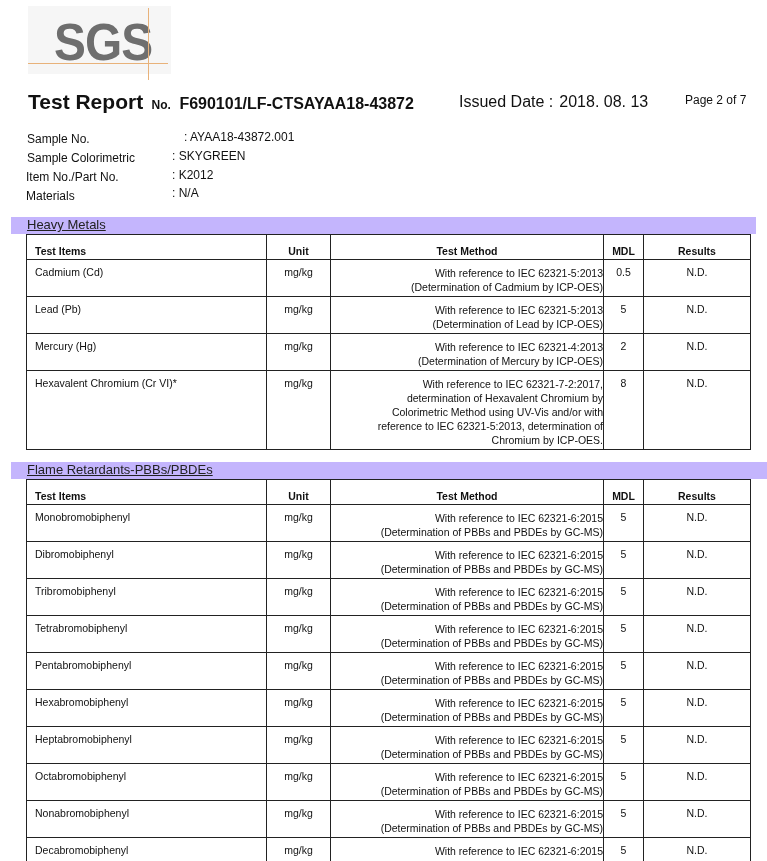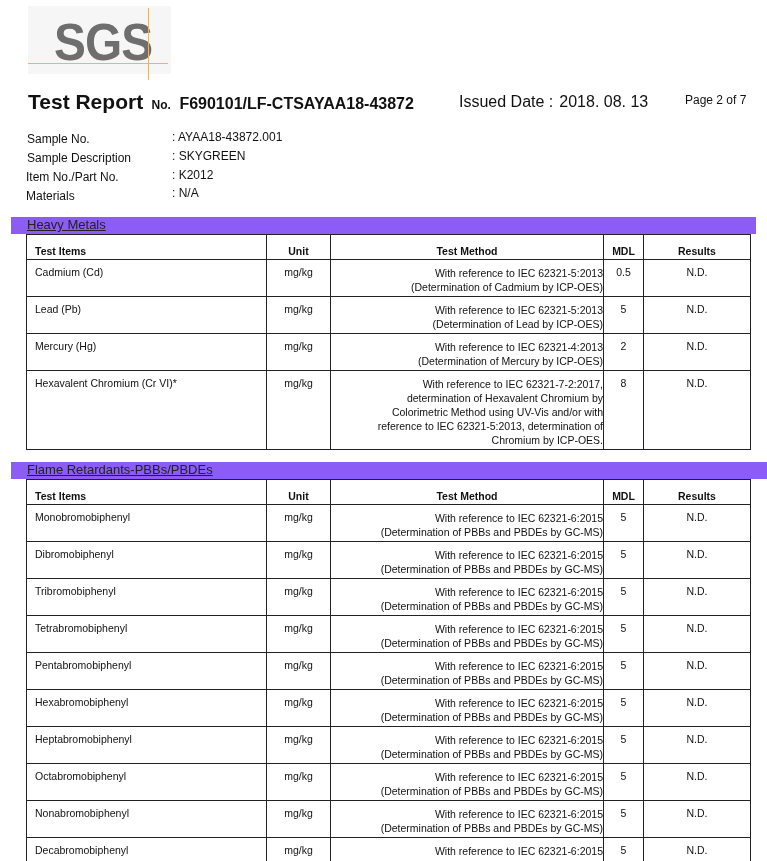--- a/index.html
+++ b/index.html
@@ -16,21 +16,21 @@
     .title-no { font-size: 12px; font-weight: bold; margin-left: 4px; }
     .title-num { font-size: 16px; font-weight: bold; margin-left: 4px; }
     .issued { position: absolute; left: 459px; top: 93px; font-size: 16px; }
     .issued-val { margin-left: 6px; }
     .page-no { position: absolute; left: 685px; top: 93px; font-size: 12px; }
 
     .info { position: absolute; left: 27px; font-size: 12px; }
     .info-label { position: absolute; left: 0; font-weight: normal; white-space: nowrap; }
     .info-value { position: absolute; left: 145px; white-space: nowrap; }
 
-    .section-bar { position: absolute; left: 11px; width: 745px; height: 17px; background: #8b5cf6; }
+    .section-bar { position: absolute; left: 11px; width: 745px; height: 17px; background: #c4b5fd; }
     .section-title { position: absolute; left: 16px; top: 0px; font-size: 13px; text-decoration: underline; color: #222; }
 
     table.results { position: absolute; left: 26px; width: 724px; border-collapse: collapse; font-size: 10.5px; table-layout: fixed; }
     table.results th, table.results td { border: 1.3px solid #222; vertical-align: top; padding: 0; }
     table.results th { font-weight: bold; height: 22px; vertical-align: bottom; padding-bottom: 2px; }
     table.results th.c-item { text-align: left; padding-left: 8px; }
     table.results td.c-item { text-align: left; padding-left: 8px; padding-top: 6px; }
     table.results td.c-unit, table.results td.c-mdl, table.results td.c-res { text-align: center; padding-top: 6px; }
     table.results td.c-method { text-align: right; padding-top: 6px; line-height: 14px; padding-bottom: 2px; }
     col.w-item { width: 240px; } col.w-unit { width: 64px; } col.w-method { width: 273px; }
@@ -52,22 +52,22 @@
   <span class="title-no">No.</span>
   <span class="title-num">F690101/LF-CTSAYAA18-43872</span>
 </div>
 <div class="issued">
   <span>Issued Date :</span><span class="issued-val">2018. 08. 13</span>
 </div>
 <div class="page-no">Page 2 of 7</div>
 
 <div class="info" style="top:132px;">
   <span class="info-label" style="top:0px;">Sample No.</span>
-  <span class="info-value" style="top:-2px;">: AYAA18-43872.001</span>
-  <span class="info-label" style="top:19px;">Sample Description</span>
+  <span class="info-value" style="top:-2px;margin-left:12px;">: AYAA18-43872.001</span>
+  <span class="info-label" style="top:19px;">Sample Colorimetric</span>
   <span class="info-value" style="top:17px;">: SKYGREEN</span>
   <span class="info-label" style="top:38px;left:-1px;">Item No./Part No.</span>
   <span class="info-value" style="top:36px;">: K2012</span>
   <span class="info-label" style="top:57px;left:-1px;">Materials</span>
   <span class="info-value" style="top:54px;">: N/A</span>
 </div>
 
 <div class="section-bar" style="top:217px;">
   <span class="section-title">Heavy Metals</span>
 </div>

